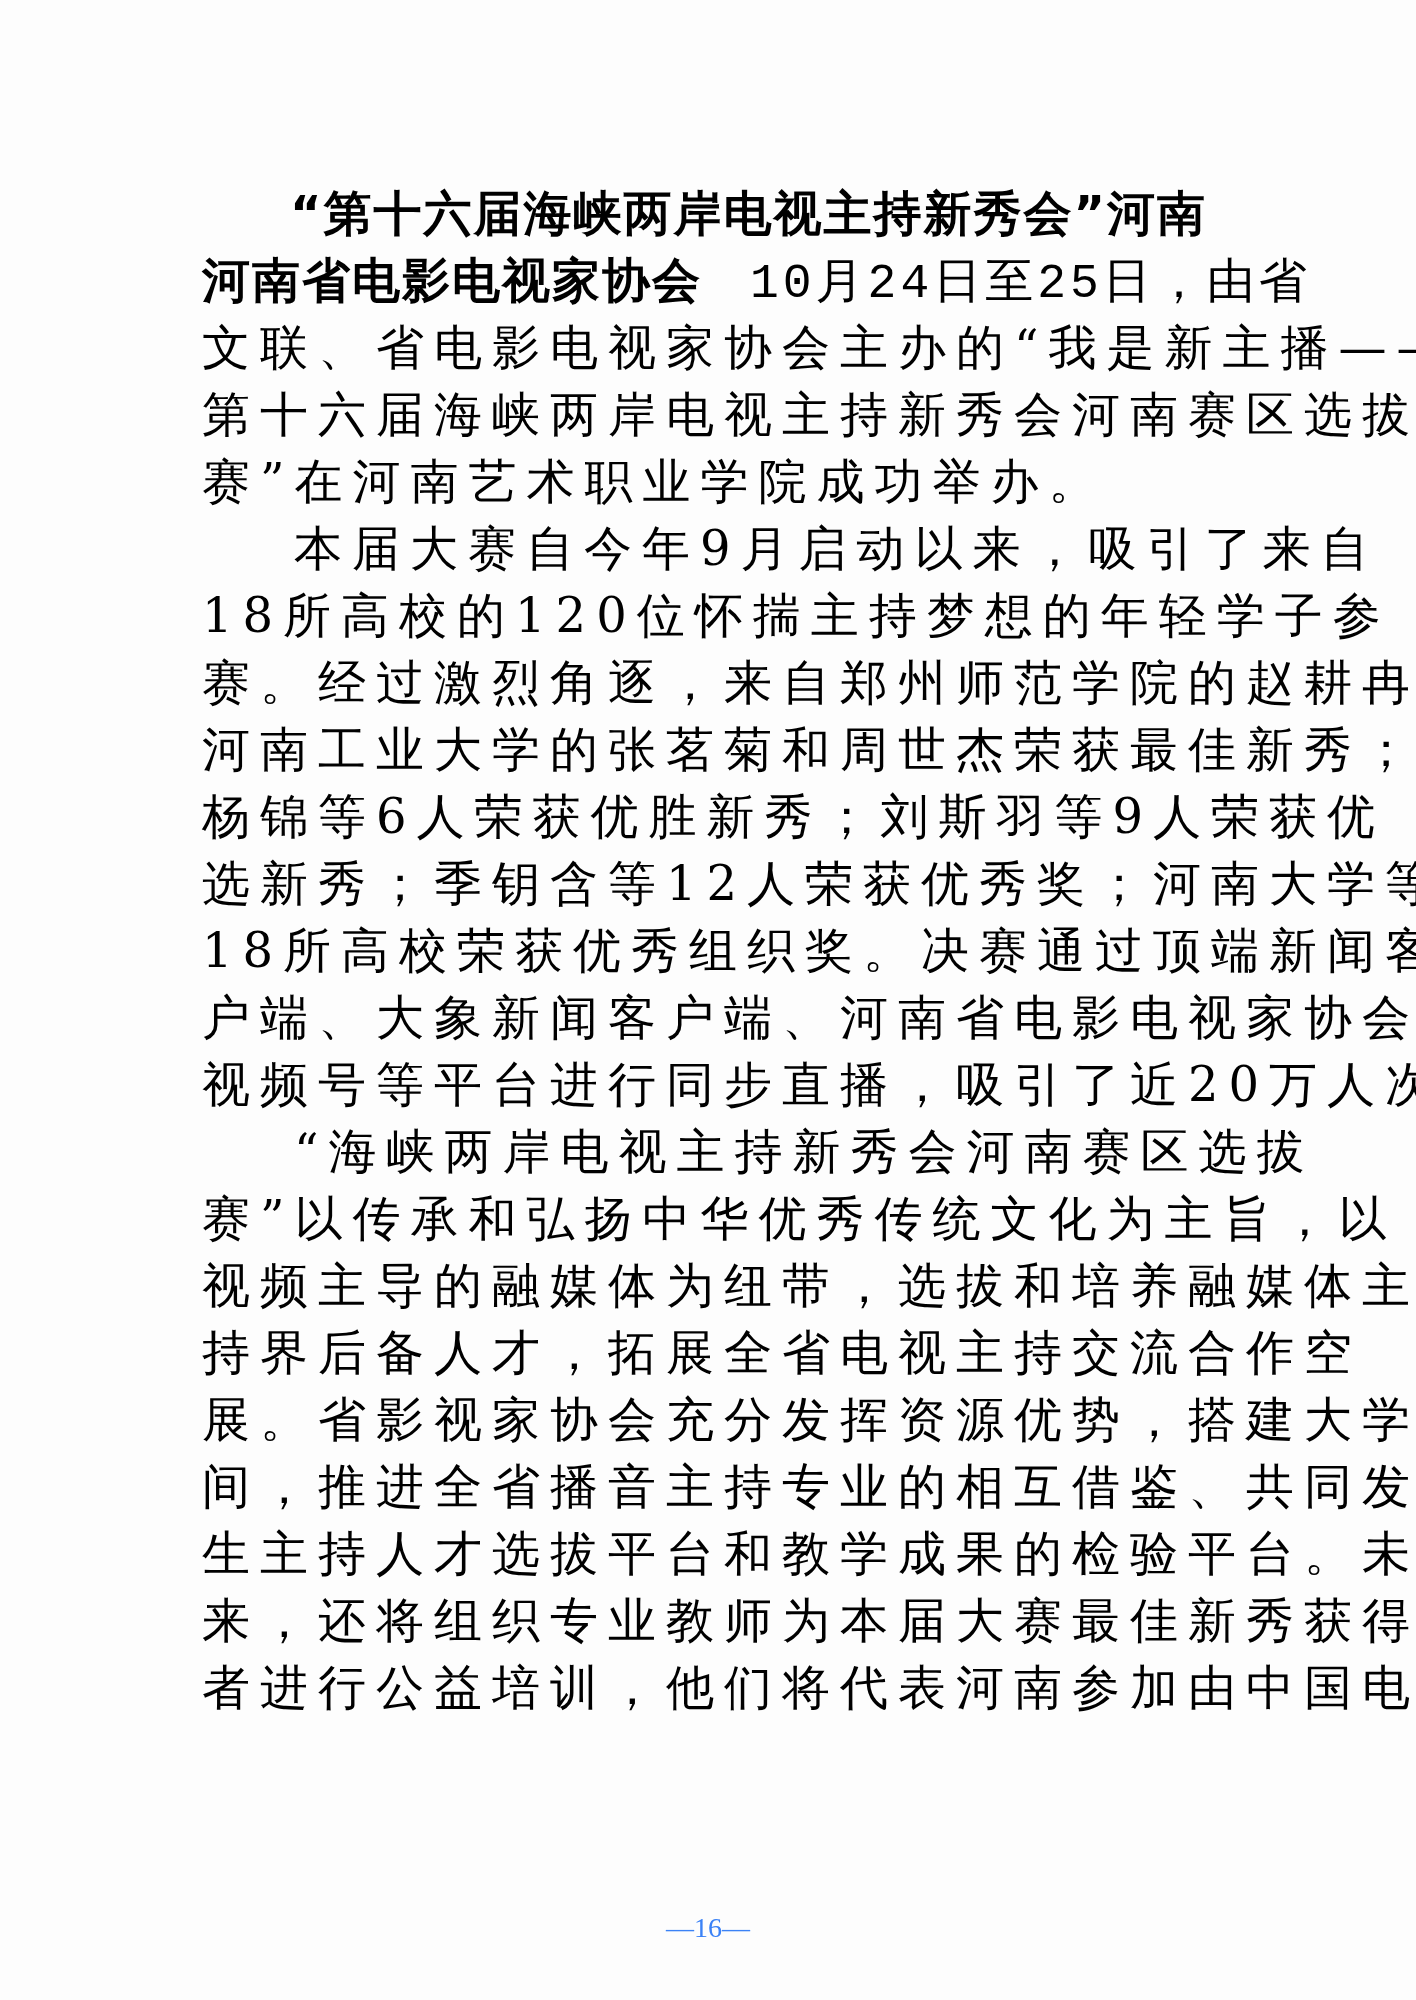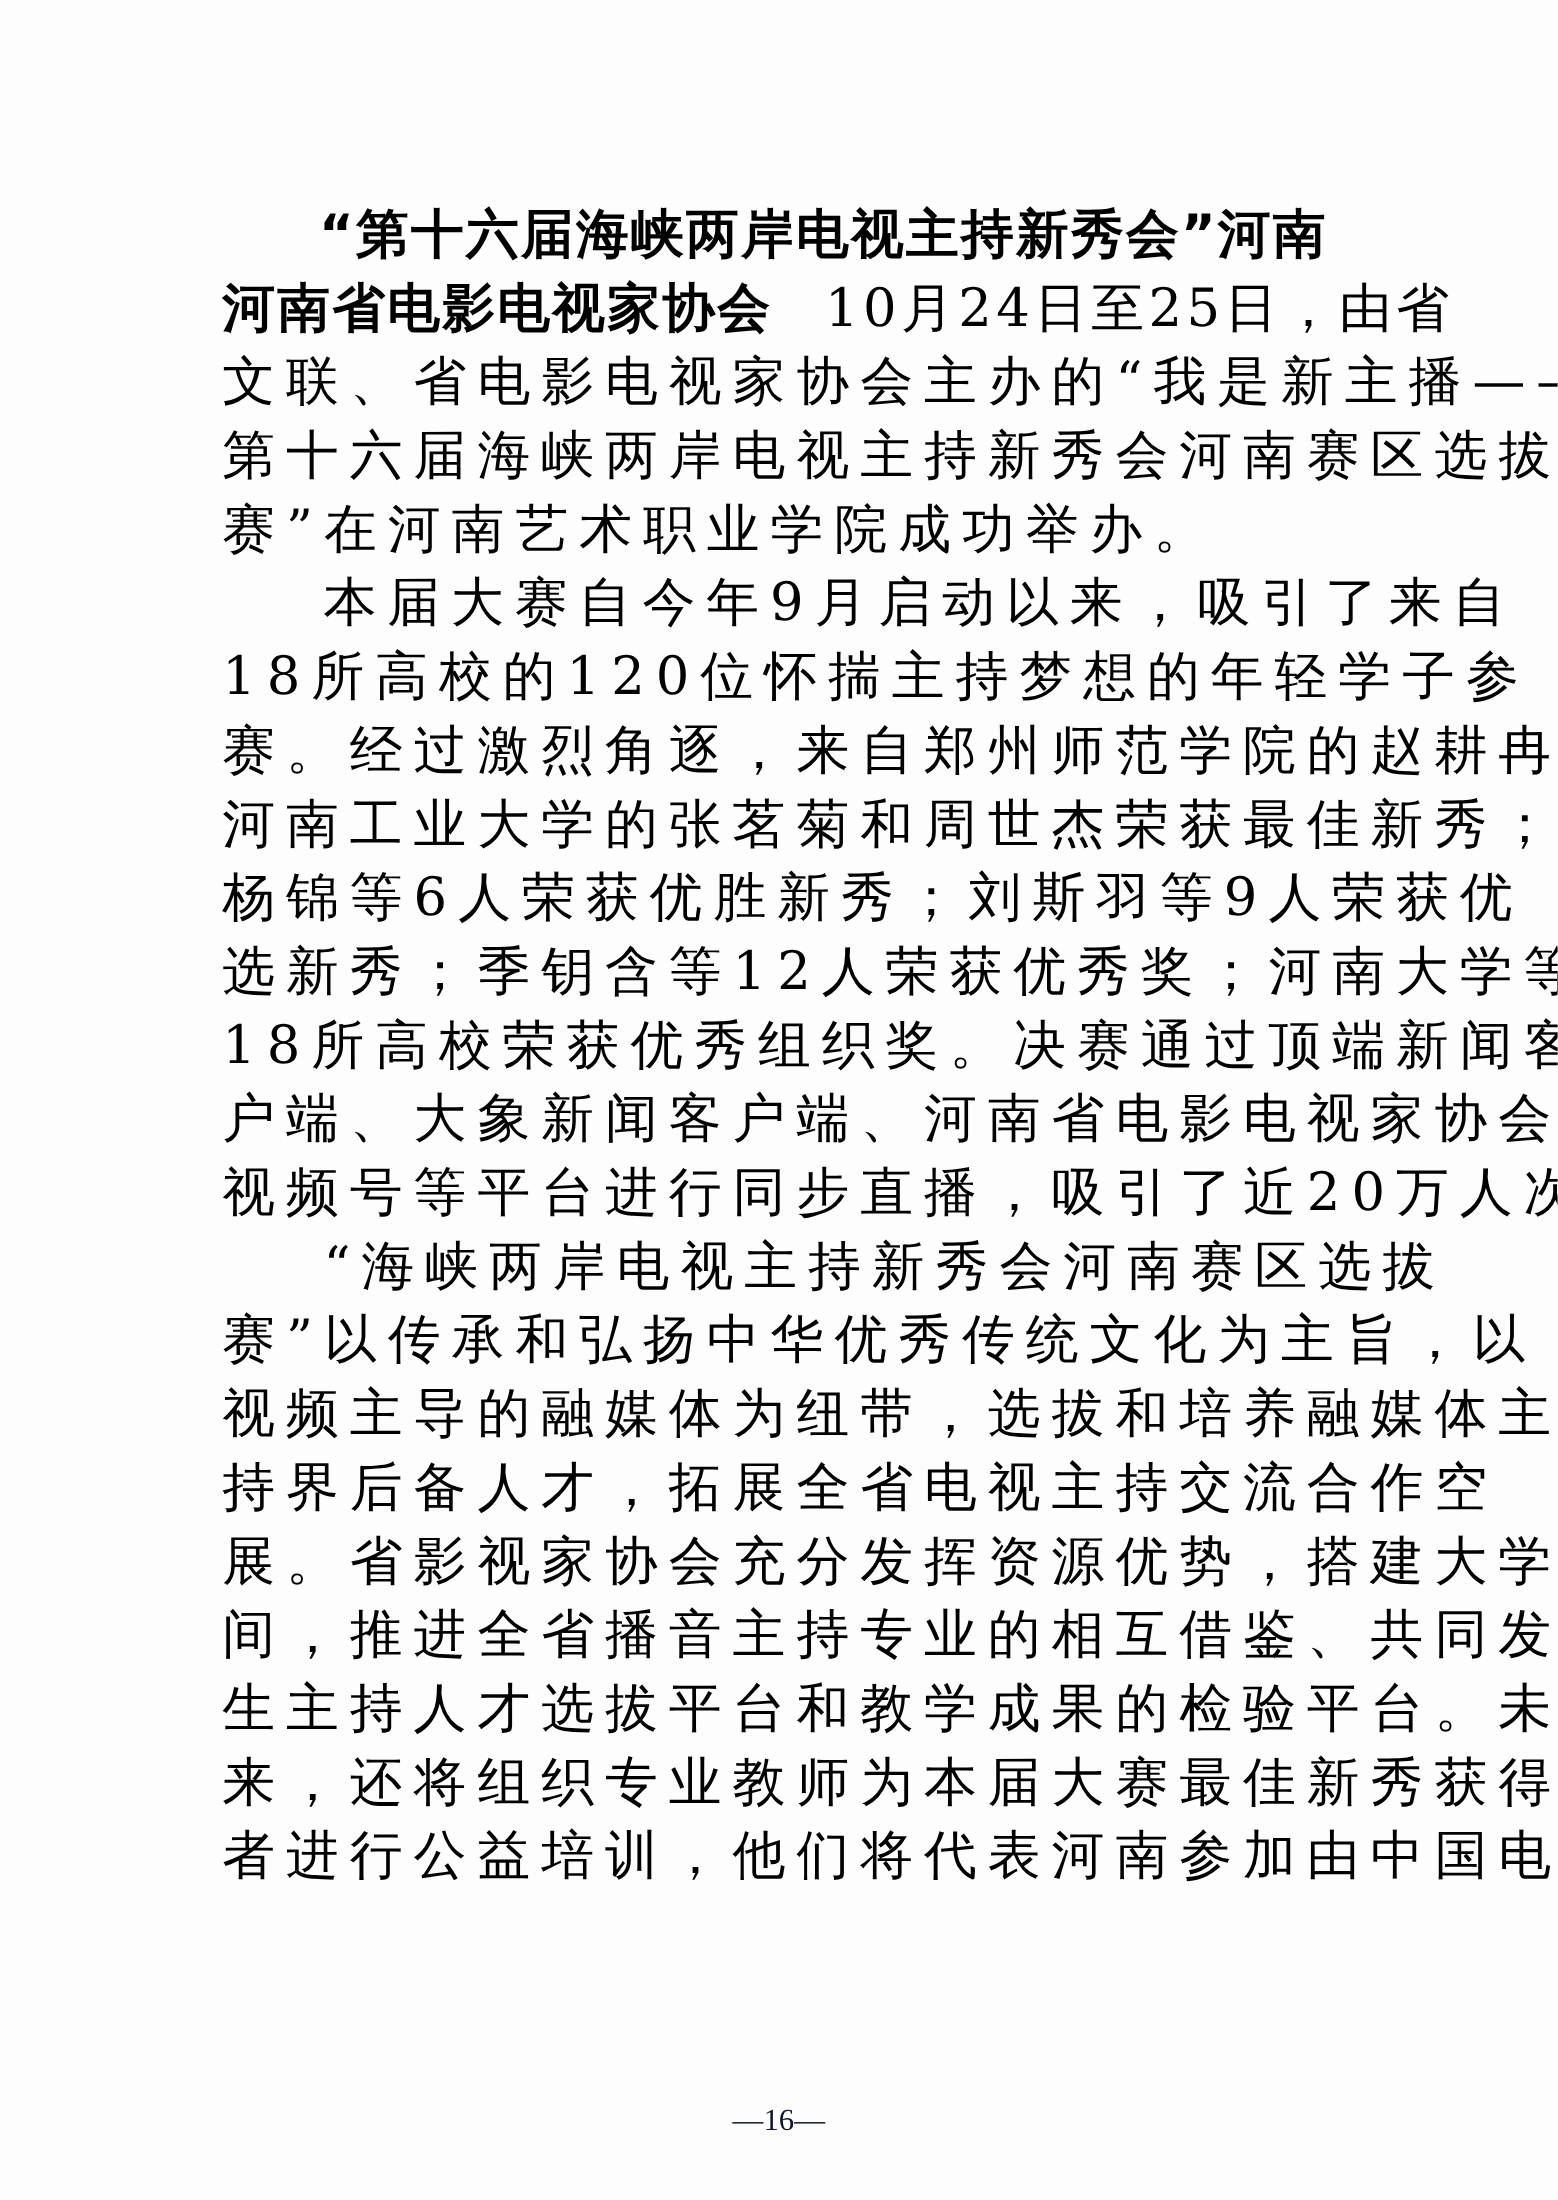--- a/index.html
+++ b/index.html
@@ -12,24 +12,24 @@
   }
   .line {
     display: block; height: 67px; line-height: 67px;
     font-size: 48px; white-space: nowrap; letter-spacing: 10px;
     text-align: justify; text-align-last: justify;
   }
   .line.last { text-align-last: left; }
   .line.indent { padding-left: 92px; }
   .line.headline-first { padding-left: 88px; letter-spacing: 2px; }
   .bold { font-family: "DejaVu Sans", "Liberation Sans", sans-serif; font-weight: bold; letter-spacing: 2px; }
-  .tight { letter-spacing: 4px; }
+  .tight { letter-spacing: 4px; font-family: Liberation Mono, monospace; }
   .page-number {
     position: absolute; left: 0; width: 1416px; top: 1912px; text-align: center;
-    font-family: "Liberation Serif", "DejaVu Serif", serif; font-size: 28px; color: #0f172a;
+    font-family: "Liberation Serif", "DejaVu Serif", serif; font-size: 28px; color: #3b82f6;
   }
 </style>
 </head>
 <body>
 
 <div class="page">
   <div class="text-block">
 
     <span class="line headline-first bold">“第十六届海峡两岸电视主持新秀会”河南</span>
     <span class="line" style="letter-spacing:0;text-align-last:left;">

